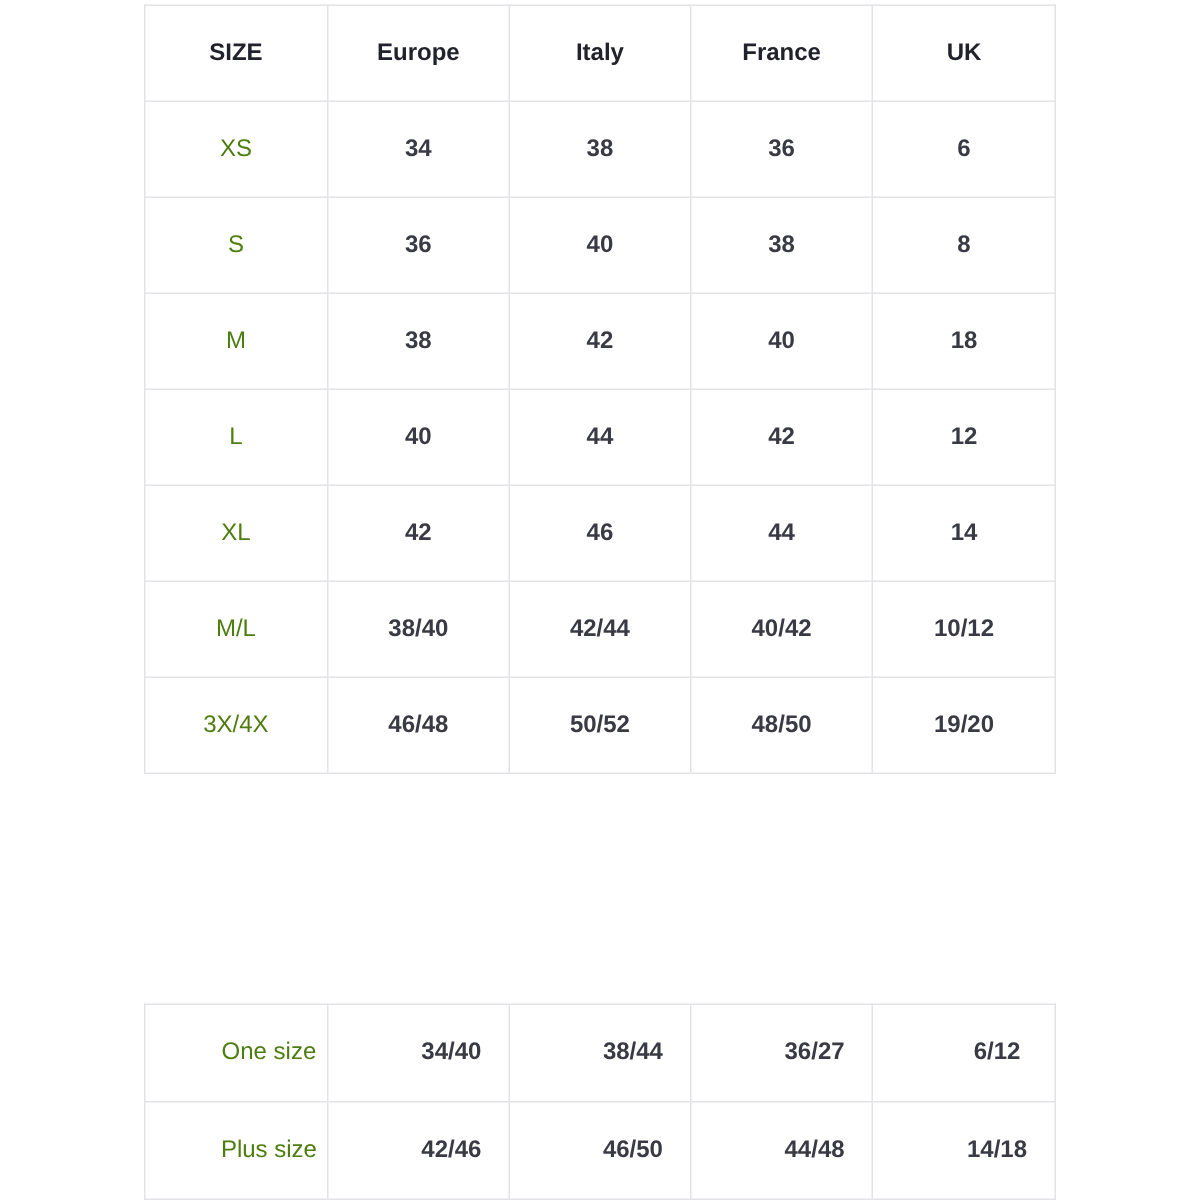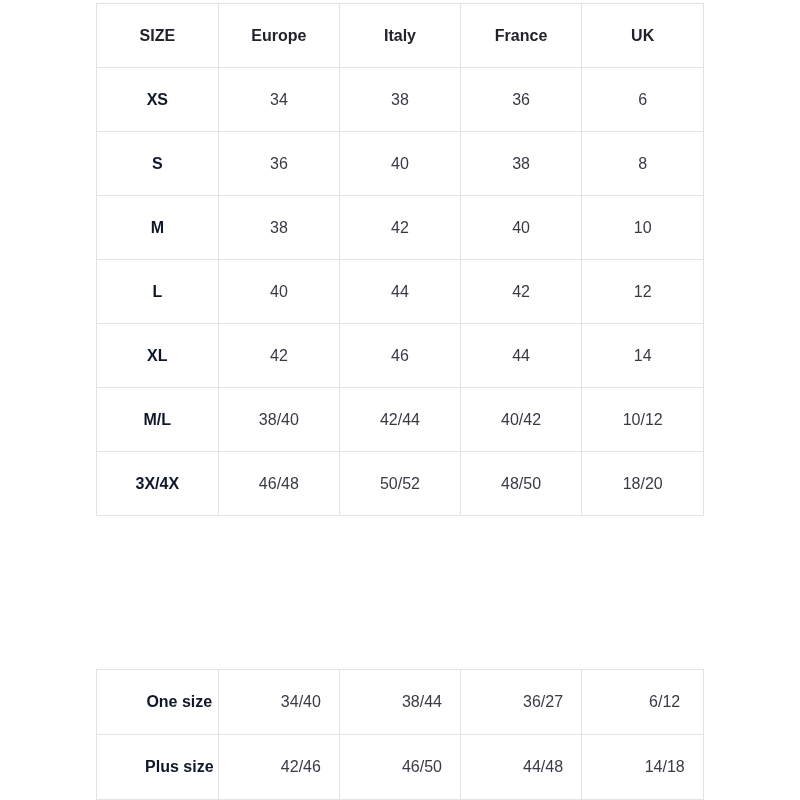--- a/index.html
+++ b/index.html
@@ -32,34 +32,34 @@
     border-collapse: collapse;
     width: 608px;
     table-layout: fixed;
     border-radius: 10px;
   }
   table.size-table td,
   table.size-table th {
     border: 1px solid #e3e3e7;
     text-align: center;
     vertical-align: middle;
-    font-weight: normal;
+    font-weight: bold;
     font-size: 16px;
     color: #3a3a45;
     padding: 0;
     height: 63px;
   }
   table.size-table th {
     font-weight: bold;
     font-size: 16px;
     color: #22222c;
   }
   table.size-table td.rowhead {
-    font-weight: bold;
-    color: #0f172a;
+    font-weight: normal;
+    color: #4d7c0f;
     font-size: 16px;
   }
   
   col.c0 { width: 117px; }
   col.c1 { width: 117px; }
   col.c2 { width: 116px; }
   col.c3 { width: 117px; }
   col.c4 { width: 117px; }
 
   #second-table td { height: 64px; padding-left: 44px; }
@@ -101,21 +101,21 @@
           <td>36</td>
           <td>40</td>
           <td>38</td>
           <td>8</td>
         </tr>
         <tr>
           <td class="rowhead">M</td>
           <td>38</td>
           <td>42</td>
           <td>40</td>
-          <td>10</td>
+          <td>18</td>
         </tr>
         <tr>
           <td class="rowhead">L</td>
           <td>40</td>
           <td>44</td>
           <td>42</td>
           <td>12</td>
         </tr>
         <tr>
           <td class="rowhead">XL</td>
@@ -129,21 +129,21 @@
           <td>38/40</td>
           <td>42/44</td>
           <td>40/42</td>
           <td>10/12</td>
         </tr>
         <tr>
           <td class="rowhead">3X/4X</td>
           <td>46/48</td>
           <td>50/52</td>
           <td>48/50</td>
-          <td>18/20</td>
+          <td>19/20</td>
         </tr>
       </tbody>
     </table>
   </div>
 
   <div class="table-wrap" id="second-table-wrap">
     <table class="size-table" id="second-table">
       <colgroup>
         <col class="c0">
           <col class="c1">

